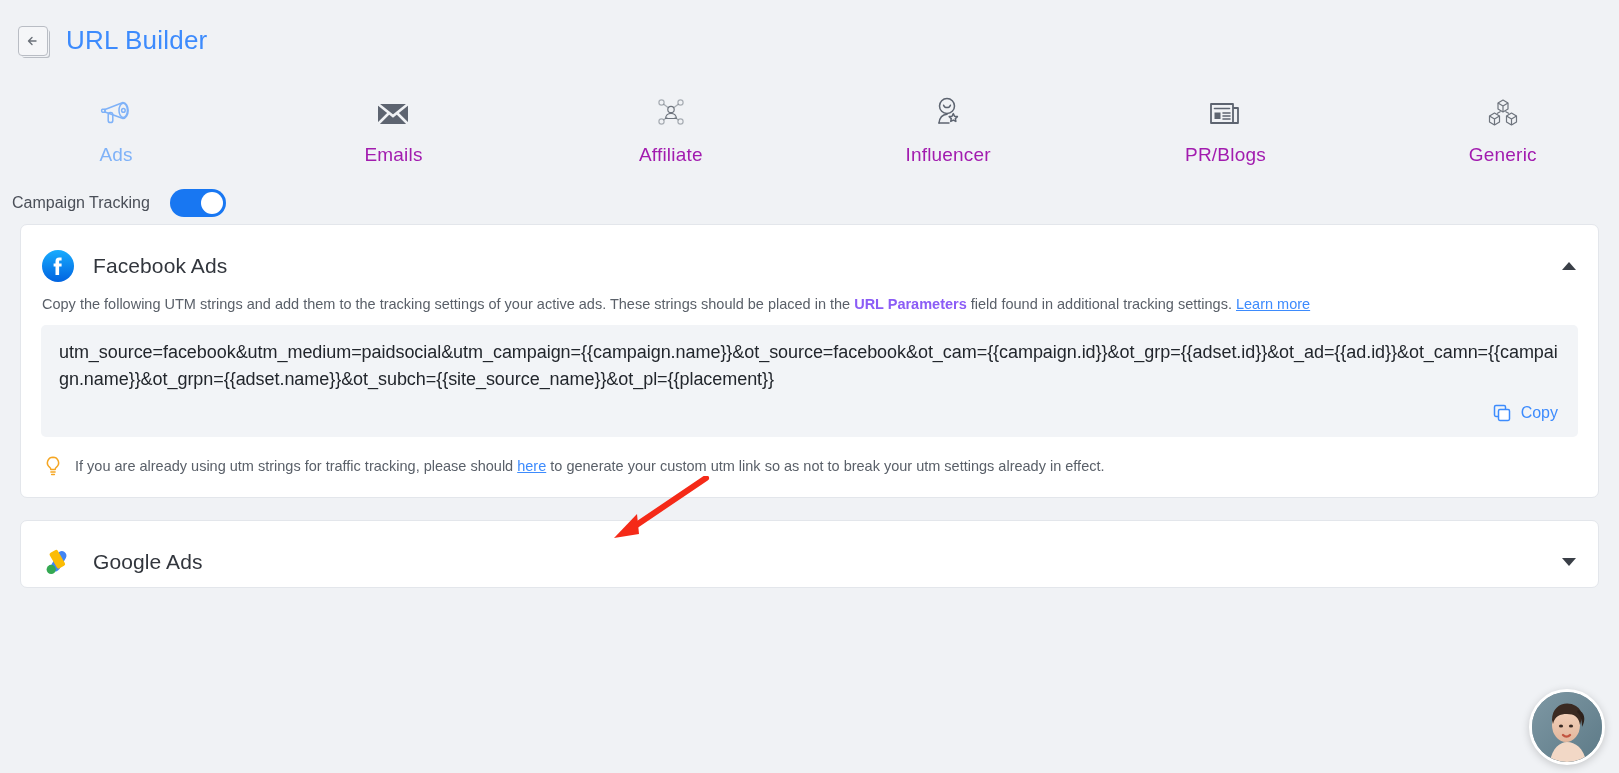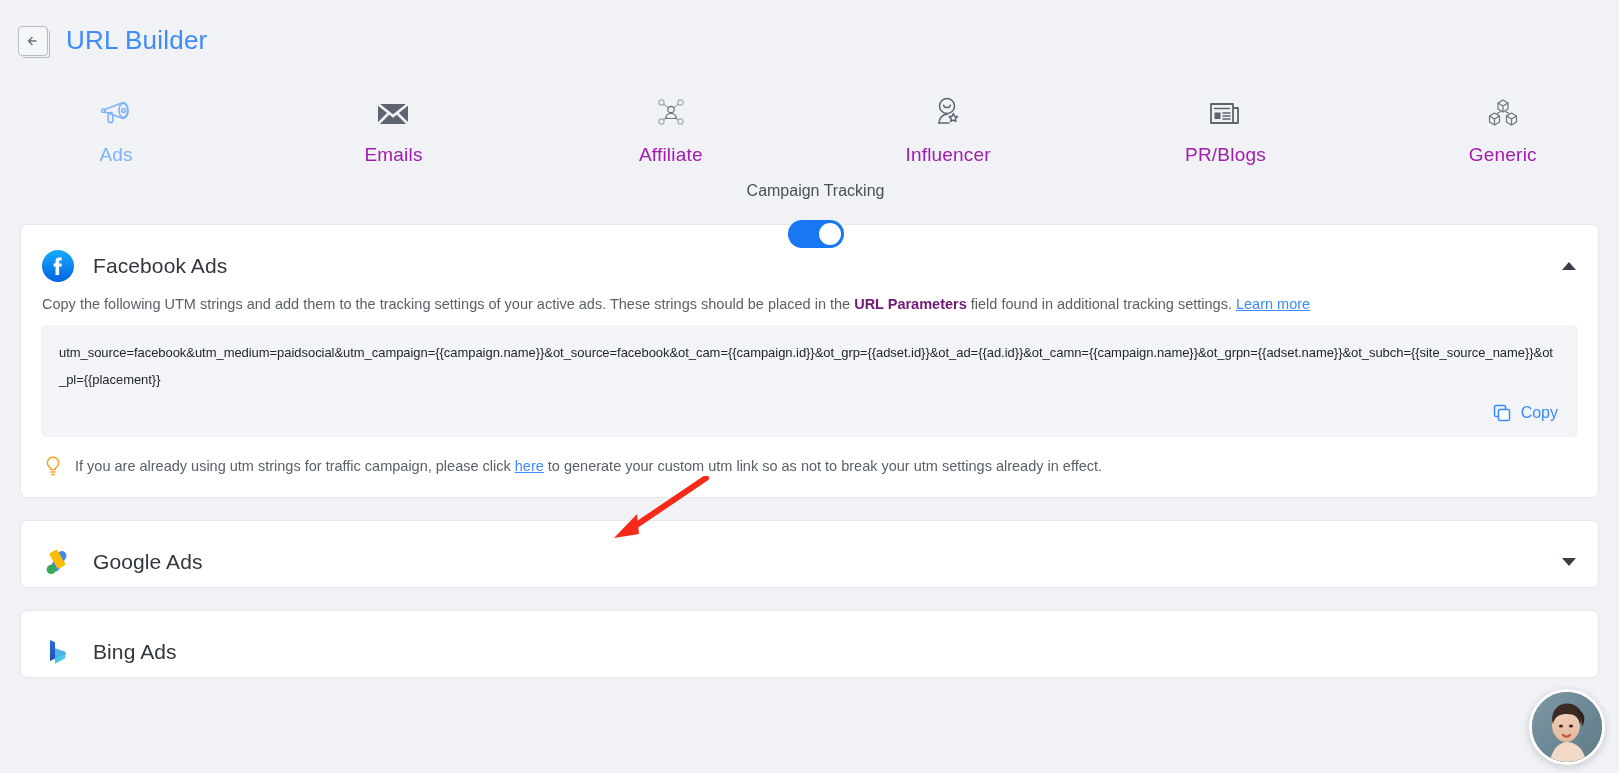--- a/index.html
+++ b/index.html
@@ -61,21 +61,20 @@
   .tab-icon { height: 44px; display:flex; align-items:center; justify-content:center; }
   .tab-label { font-size: 19px; letter-spacing: .2px; }
 
   
   .tracking-row {
     display: flex;
     align-items: center;
     gap: 20px;
     padding: 16px 0 0 12px;
     height: 58px;
-    flex-direction: column;
   }
   .tracking-label { font-size: 16px; color: #4a4f58; }
   .toggle {
     width: 56px; height: 28px;
     border-radius: 14px;
     background: #1877f2;
     position: relative;
     cursor: pointer;
     flex: none;
   }
@@ -120,30 +119,30 @@
   .caret.down { border-top: 8px solid #3a3f47; }
 
   .card-body { padding: 0 20px 14px 20px; }
 
   .desc {
     font-size: 14.5px;
     line-height: 26px;
     color: #5a6069;
     padding: 0 1px 8px 1px;
   }
-  .desc b { color: #701a75; font-weight: 700; }
+  .desc b { color: #8b5cf6; font-weight: 700; }
   .desc a, .link { color: #3d8bfd; text-decoration: underline; cursor: pointer; }
 
   .utm-box {
     background: #f2f4f7;
     border-radius: 5px;
     padding: 14px 18px 8px 18px;
   }
   .utm-text {
-    font-size: 13px;
+    font-size: 18px;
     line-height: 27px;
     color: #22262c;
     word-break: break-all;
     letter-spacing: -0.05px;
   }
   .copy-row {
     display: flex;
     justify-content: flex-end;
     align-items: center;
     padding: 10px 2px 6px 0;
@@ -331,61 +330,39 @@
         </div>
       </div>
 
       <div class="hint-row">
         <span class="bulb">
           <svg width="20" height="22" viewBox="0 0 20 22" fill="none" stroke="#f5a623" stroke-width="1.5" stroke-linecap="round" stroke-linejoin="round">
             <path d="M10 2.2 a5.6 5.6 0 0 0-3.3 10.1 c.7.6 1.1 1.3 1.1 2.1 h4.4 c0-.8.4-1.5 1.1-2.1 A5.6 5.6 0 0 0 10 2.2 Z"></path>
             <path d="M7.9 17.1 h4.2 M8.6 19.4 h2.8"></path>
           </svg>
         </span>
-        <span><span>If you are already using utm strings for traffic campaign, please click </span><a class="link">here</a><span> to generate your custom utm link so as not to break your utm settings already in effect.</span></span>
+        <span><span>If you are already using utm strings for traffic tracking, please should </span><a class="link">here</a><span> to generate your custom utm link so as not to break your utm settings already in effect.</span></span>
       </div>
     </div>
   </div>
 
   <div class="card">
     <div class="card-head">
       <span class="card-logo">
         <svg width="32" height="32" viewBox="0 0 32 32">
           <rect x="11.6" y="4" width="9.2" height="22" rx="4.6" transform="rotate(30 16 16)" fill="#4285f4"></rect>
           <rect x="11.2" y="4" width="9.2" height="18" rx="2" transform="rotate(-30 16 14)" fill="#fbbc04"></rect>
           <circle cx="9.2" cy="23.4" r="4.6" fill="#34a853"></circle>
         </svg>
       </span>
       <span class="card-title">Google Ads</span>
       <span class="caret down"></span>
     </div>
   </div>
 
-  <div class="card">
-    <div class="card-head">
-      <span class="card-logo">
-        <svg width="32" height="32" viewBox="0 0 32 32">
-          <defs>
-            <linearGradient id="bg1" x1="0" y1="0" x2="0" y2="1">
-              <stop offset="0" stop-color="#2b6fd6"></stop>
-                <stop offset="1" stop-color="#1b4fae"></stop>
-            </linearGradient>
-            <linearGradient id="bg2" x1="0" y1="0" x2="1" y2="1">
-              <stop offset="0" stop-color="#37bdf1"></stop>
-                <stop offset="1" stop-color="#5fd6e8"></stop>
-            </linearGradient>
-          </defs>
-          <path d="M8 4 L13 6.2 V22.5 L8 25 Z" fill="url(#bg1)"></path>
-          <path d="M13 12.2 L22 15.2 C24.6 16.2 24.6 19.4 22 20.6 L13 25 Z" fill="#4ab3e8"></path>
-          <path d="M13 22.8 L22 18.6 c2.3 1.3 2.1 3.6-.4 4.6 L13 27.8 Z" fill="url(#bg2)"></path>
-        </svg>
-      </span>
-      <span class="card-title">Bing Ads</span>
-    </div>
-  </div>
 
 </div>
 
 <div class="arrow-anno">
   <svg width="110" height="62" viewBox="0 0 110 62">
     <path d="M100 2 L26 52" stroke="#f52a18" stroke-width="6" stroke-linecap="round"></path>
     <path d="M8 62 L31 38 L33 58 Z" fill="#f52a18"></path>
   </svg>
 </div>
 

